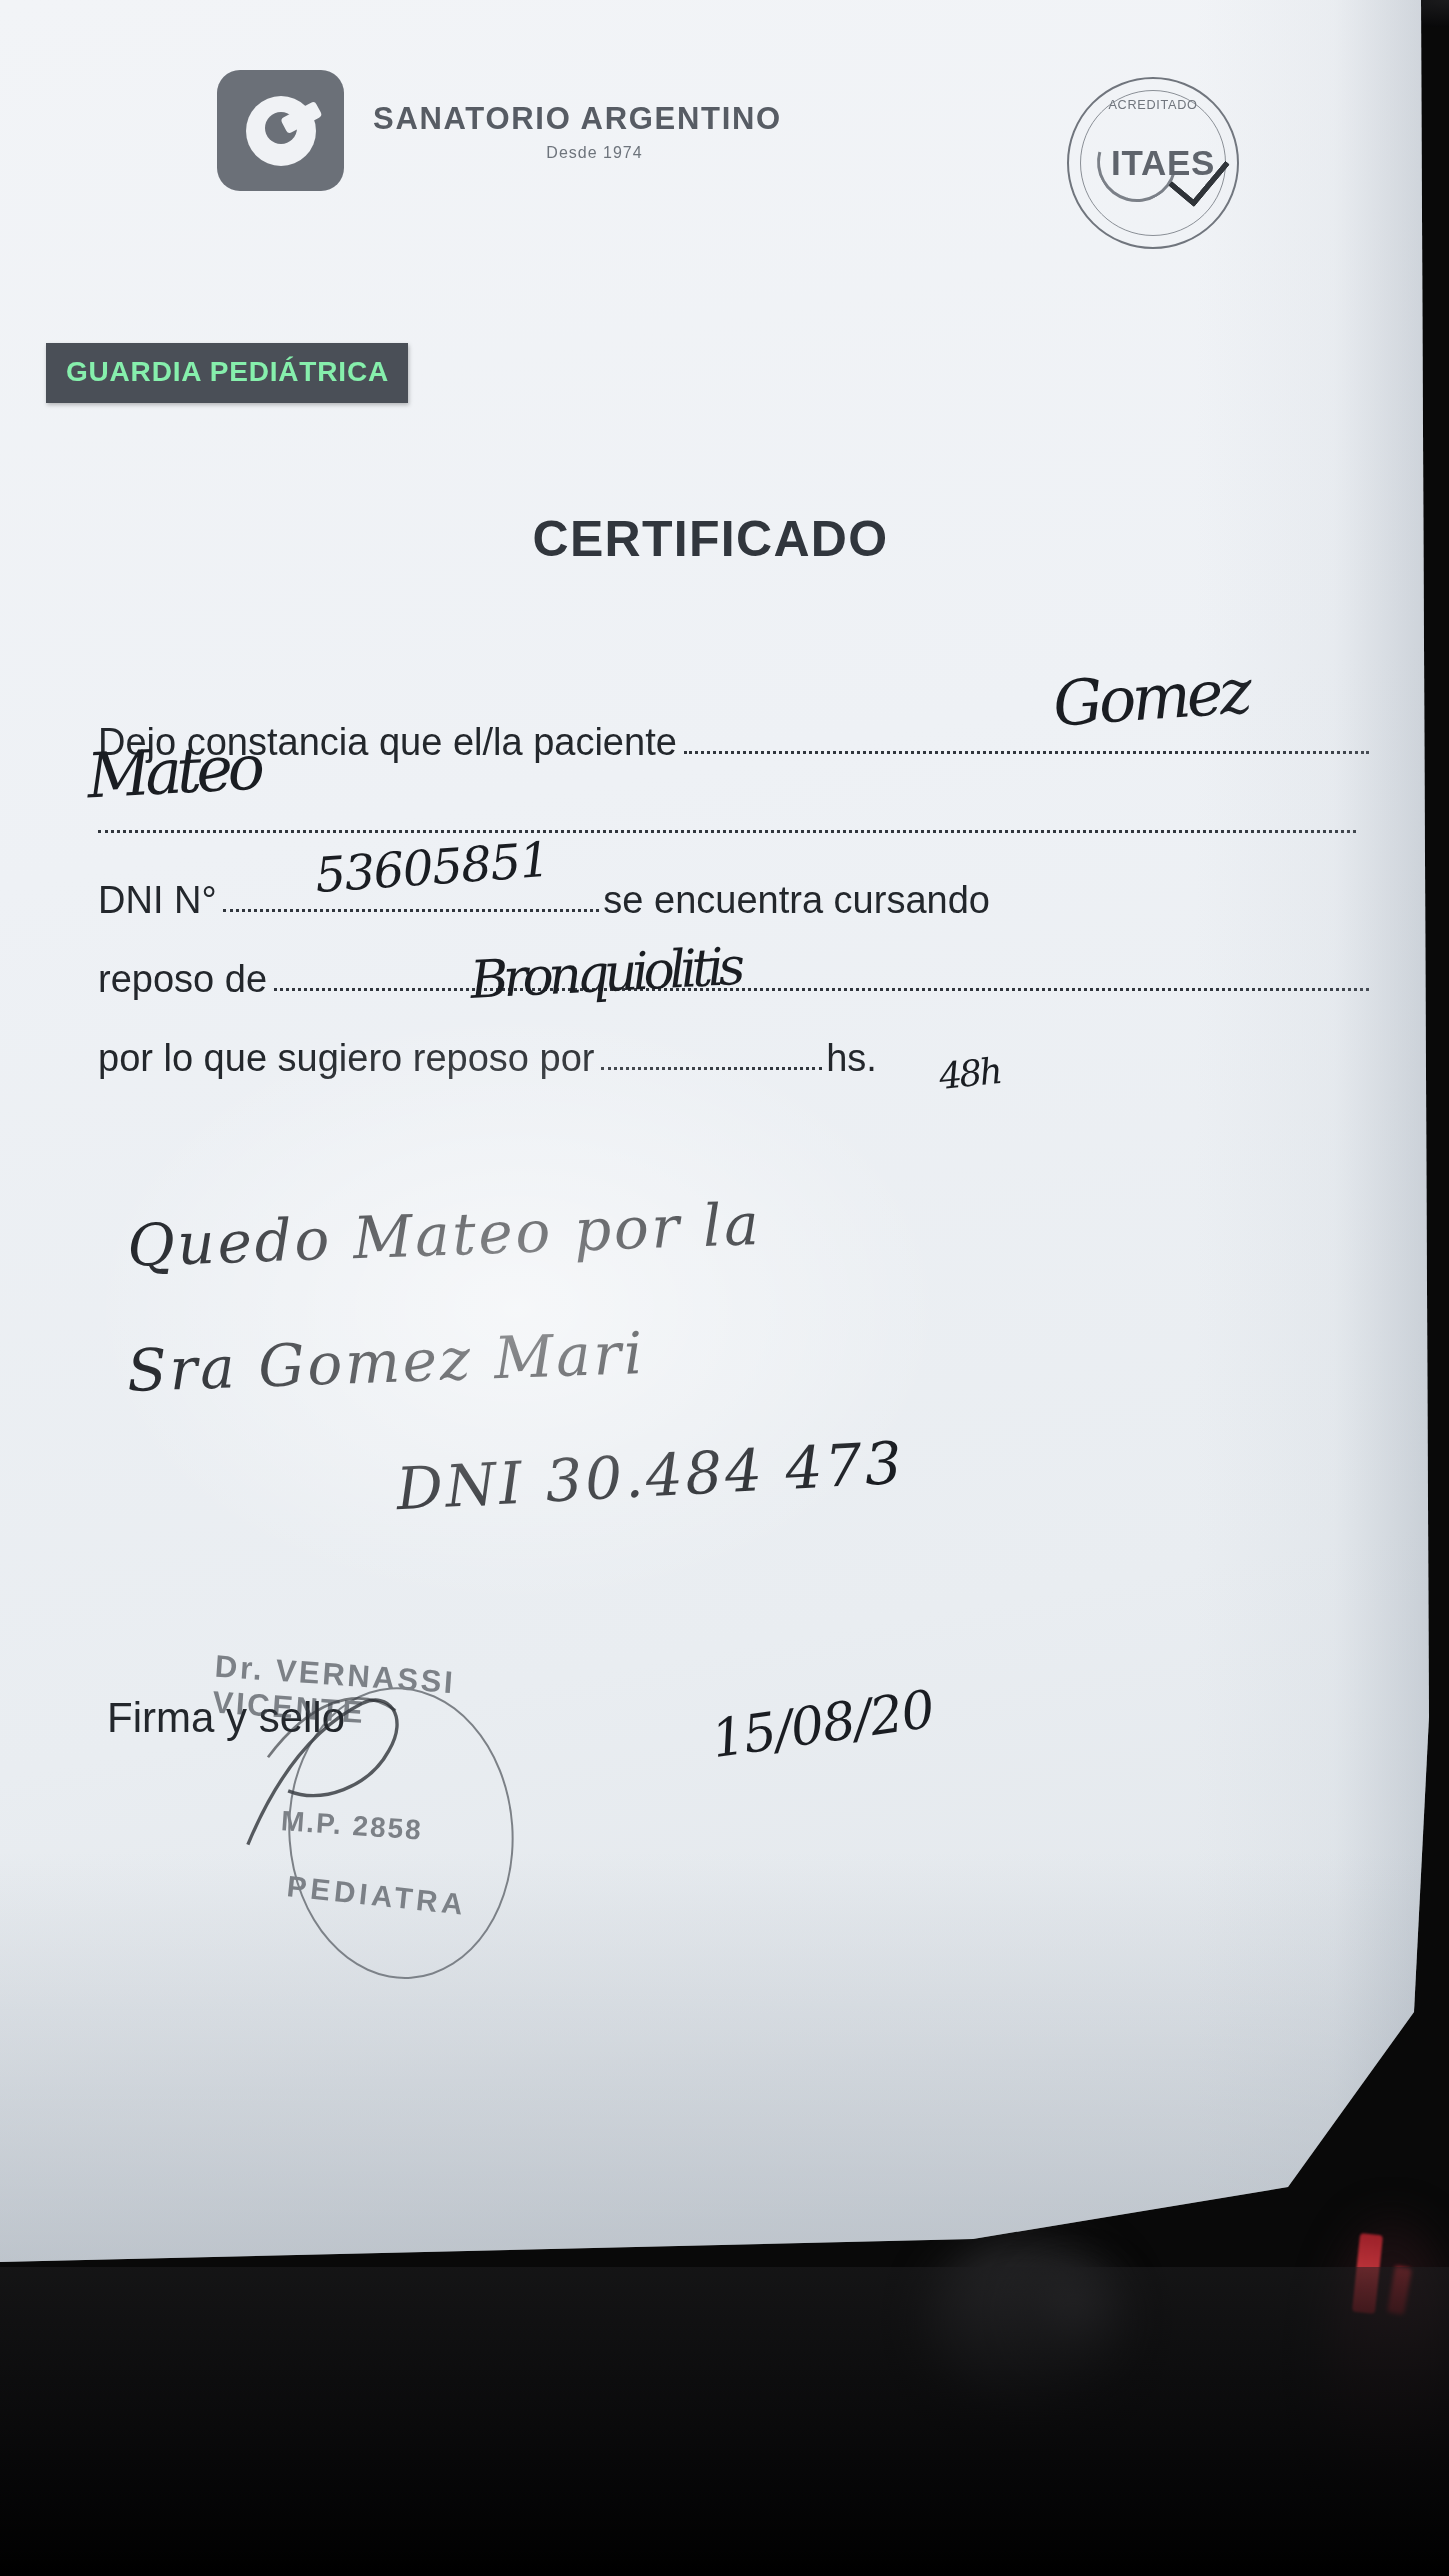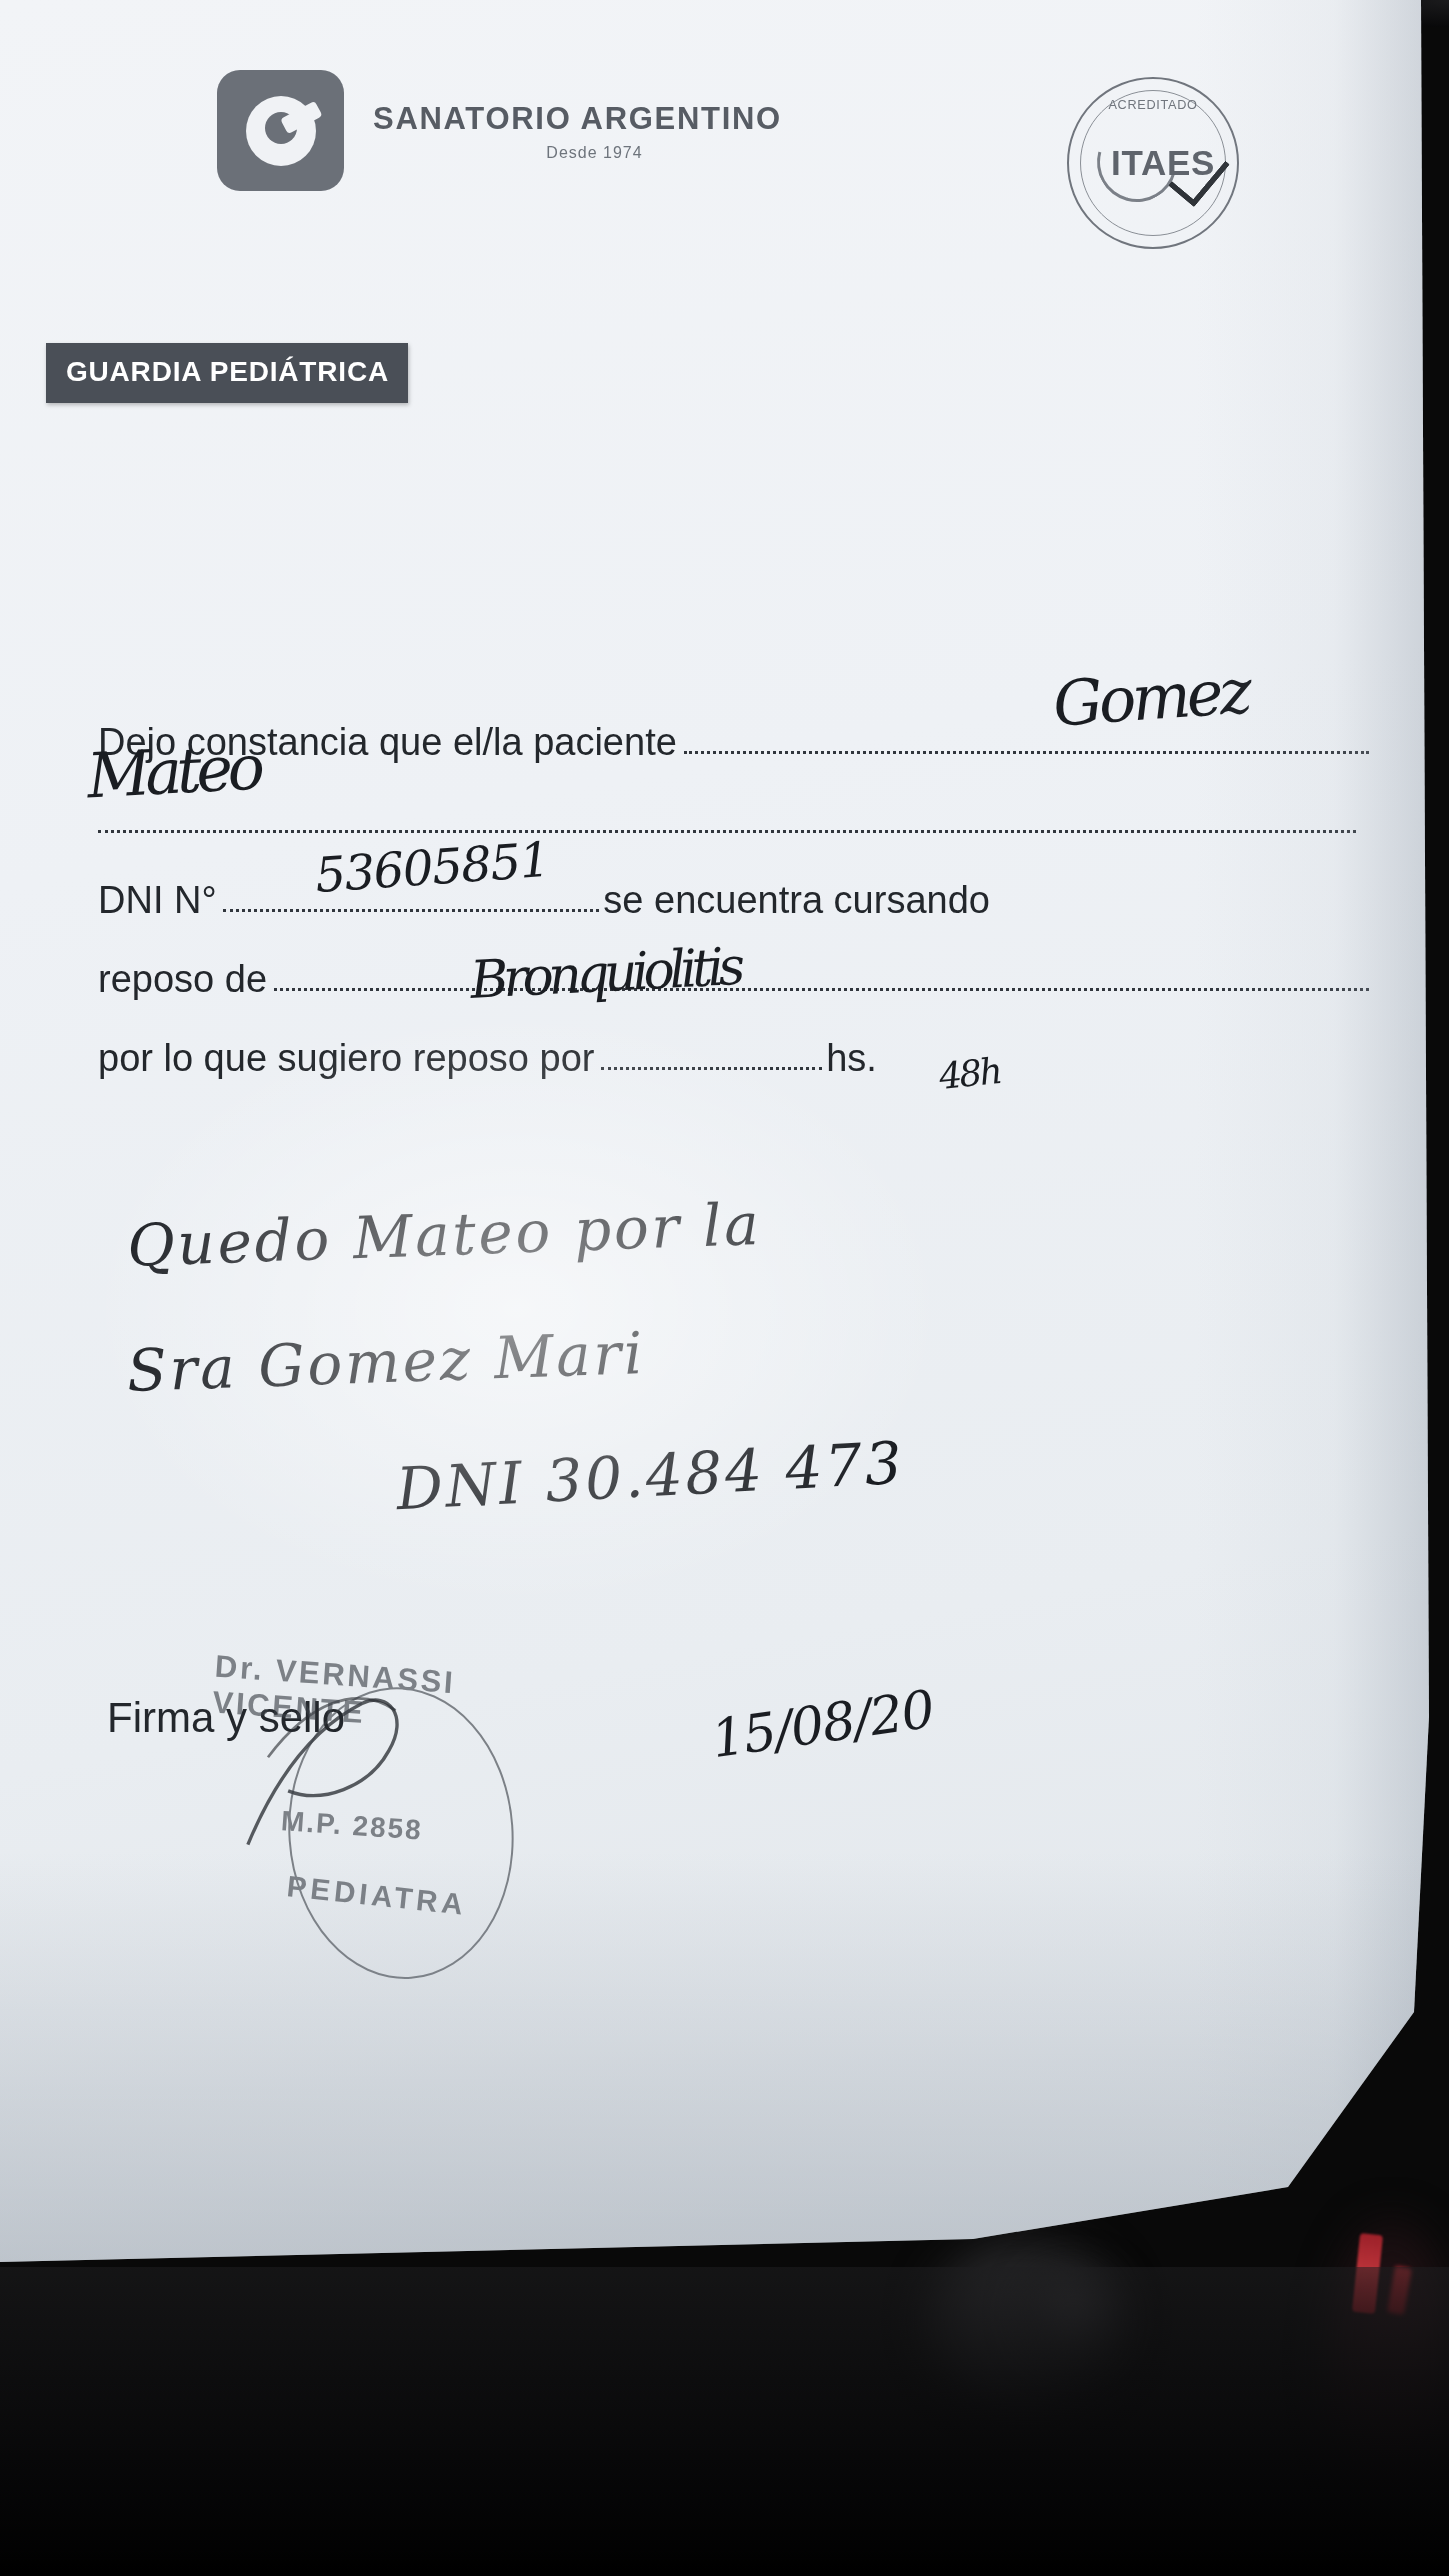--- a/index.html
+++ b/index.html
@@ -197,21 +197,21 @@
     border-top-color: transparent;
     transform: rotate(-30deg);
   }
 
   
   .ribbon {
     position: absolute;
     left: 46px; top: 343px;
     padding: 13.4px 19px 14.8px 20px;
     background: #4a4f57;
-    color: #ffffff;
+    color: #86efac;
     font-size: 28px;
     font-weight: bold;
     letter-spacing: 0.8px;
     box-shadow: 1.3px 2px 4px rgba(0,0,0,.25);
   }
 
   
   .title {
     position: absolute;
     left: 0; top: 510px; width: 1421px;
@@ -395,20 +395,21 @@
   <div class="seal">
     <div class="seal-inner"></div>
     <div class="seal-swoosh"></div>
     <div class="seal-top">ACREDITADO</div>
     <div class="seal-main">ITAES</div>
     <div class="seal-check"></div>
   </div>
 
   <div class="ribbon">GUARDIA PEDIÁTRICA</div>
 
+  <div class="title">CERTIFICADO</div>
 
   <div class="body">
 
     <div class="line">
       <span class="txt">Dejo constancia que el/la paciente</span>
       <span class="dots"></span>
     </div>
 
     <div class="line">
       <span class="dots full"></span>

